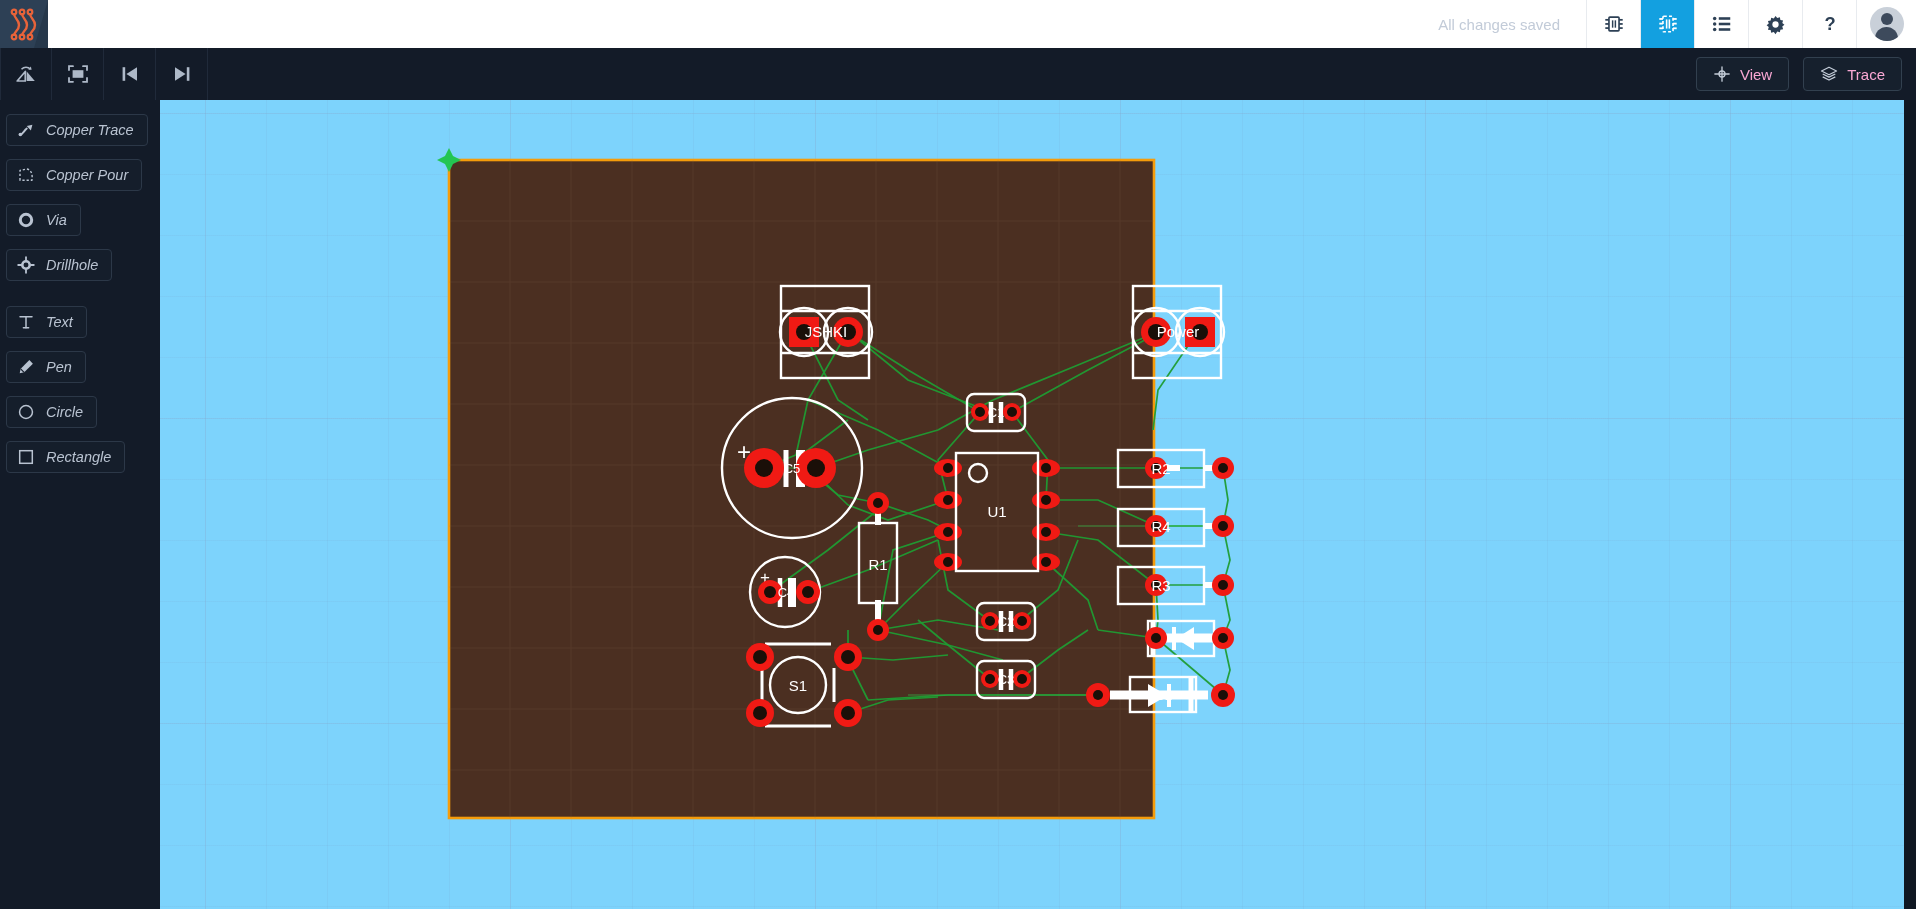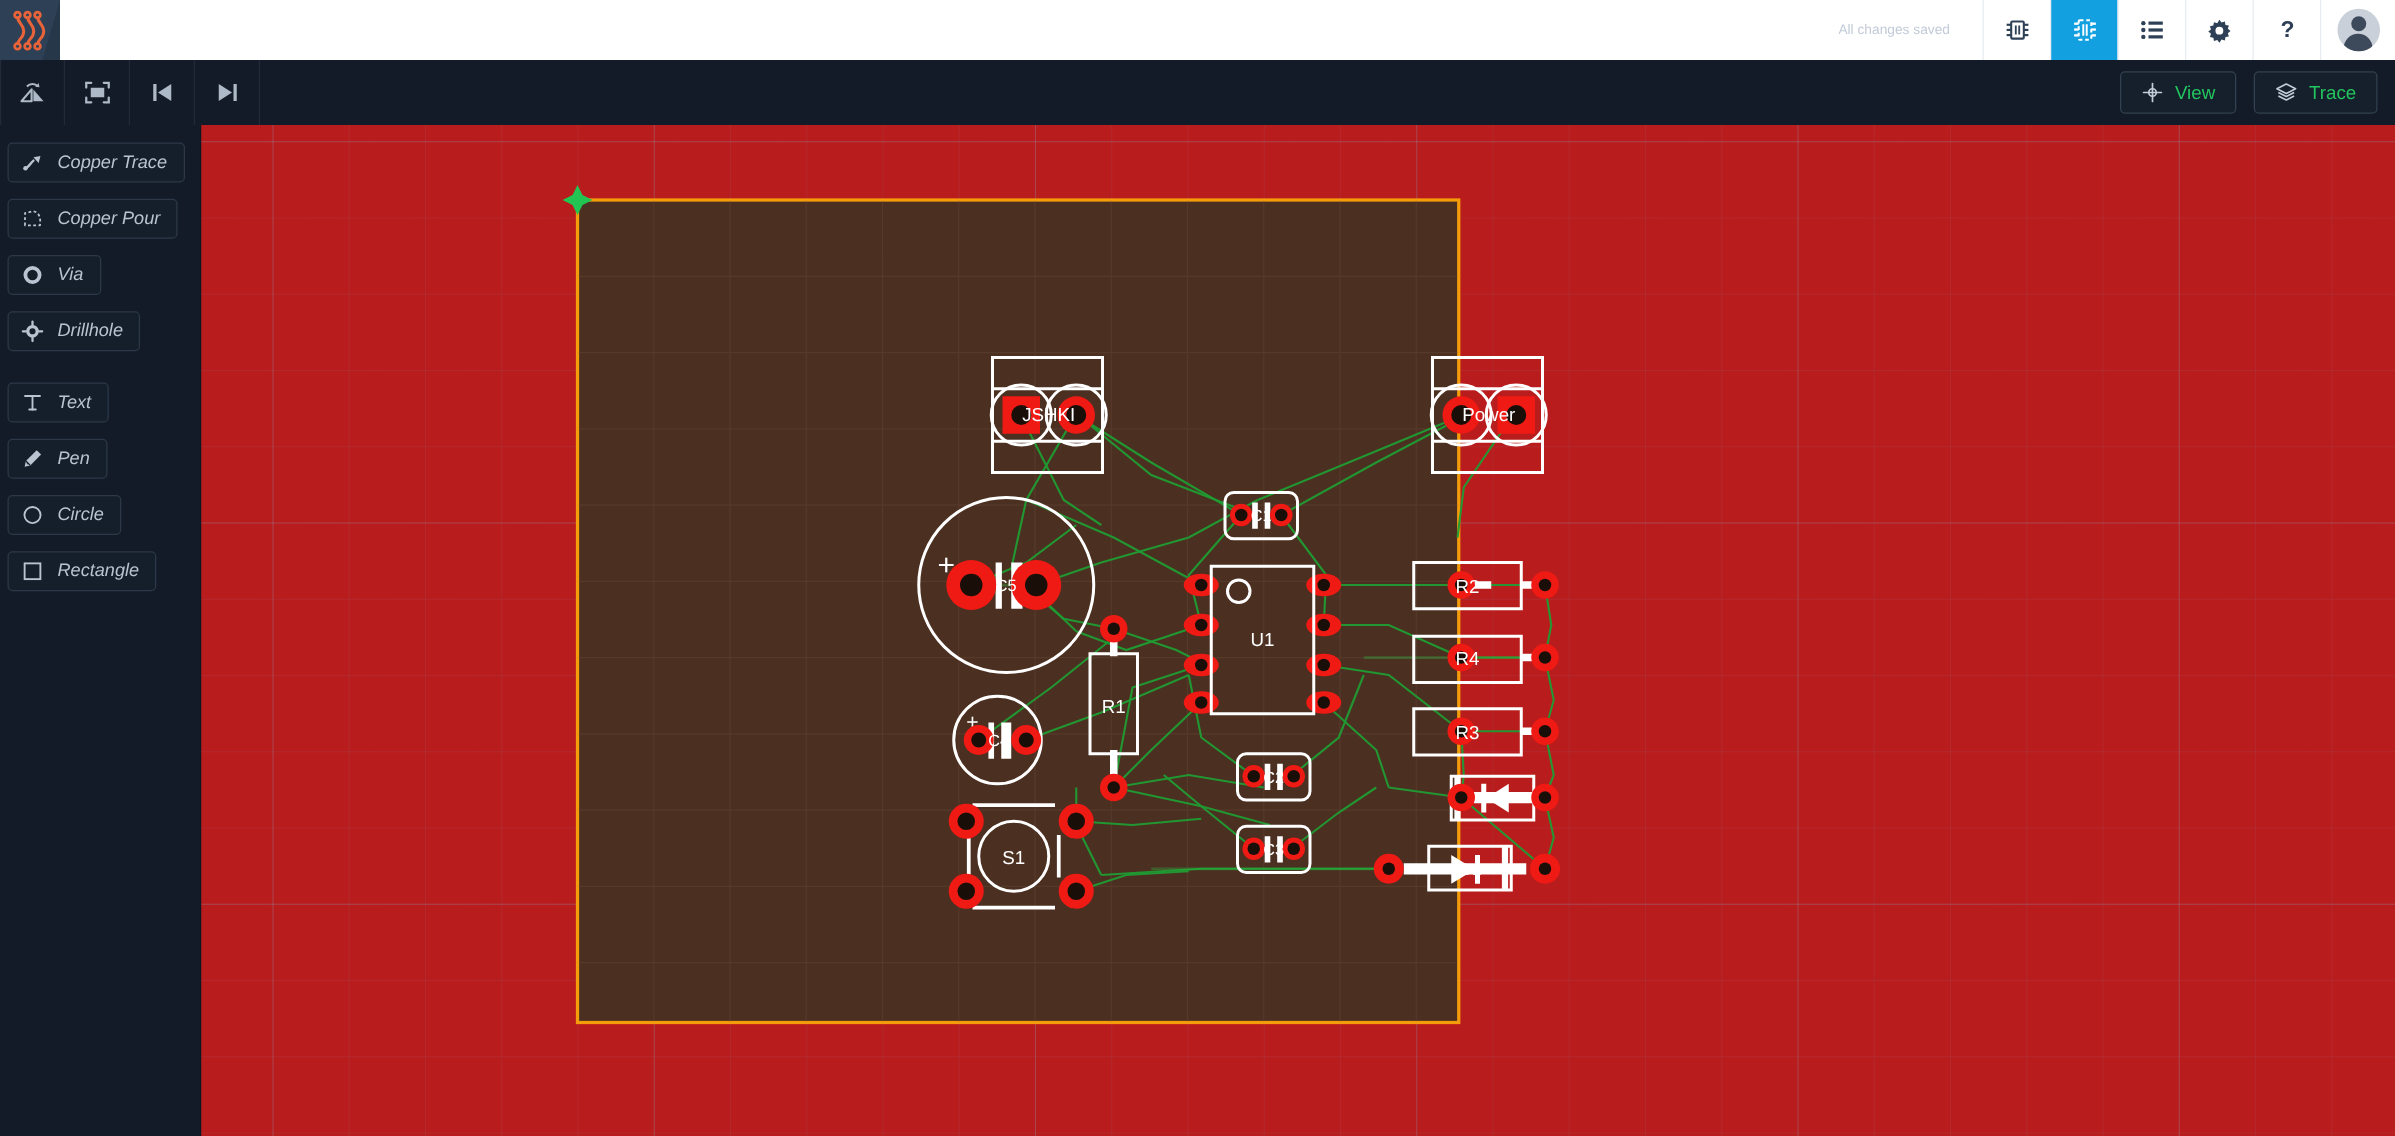--- a/index.html
+++ b/index.html
@@ -36,21 +36,21 @@
   #app-title {
     display: flex; align-items: center;
     padding-left: 16px;
     font-size: 19px; color: #2d4055;
     letter-spacing: .1px;
     flex: 0 0 auto;
   }
   #header-spacer { flex: 1 1 auto; }
   #save-status {
     display: flex; align-items: center;
-    font-size: 11px; color: #c2cbd8;
+    font-size: 15px; color: #c2cbd8;
     padding-right: 26px;
     white-space: nowrap;
   }
   .hdr-btn {
     width: 54px; height: 48px;
     display: flex; align-items: center; justify-content: center;
     border-left: 1px solid #e8ebef;
     flex: 0 0 54px;
   }
   .hdr-btn.active { background: #13a0e0; }
@@ -94,21 +94,21 @@
   .tb2-btn:first-child { border-left: 1px solid #202a3a; }
   #toolbar2-spacer { flex: 1 1 auto; }
   .pill-btn {
     height: 34px;
     display: flex; align-items: center;
     gap: 9px;
     padding: 0 16px;
     margin-right: 14px;
     border: 1px solid #32404f;
     border-radius: 4px;
-    color: #22c55e; font-size: 15px;
+    color: #f9a8d4; font-size: 15px;
     background: #16202d;
   }
 
   
   #left-panel {
     position: absolute; top: 100px; left: 0;
     width: 160px; height: 809px;
     background: #131b28;
     padding-top: 14px;
     z-index: 28;
@@ -129,23 +129,23 @@
   }
   .tool-gap { height: 12px; }
   .tool-ico {
     width: 18px; height: 18px;
     display: flex; align-items: center; justify-content: center;
     flex: 0 0 18px;
   }
 
   
   #canvas {
-    position: absolute; top: 100px; left: 161px;
+    position: absolute; top: 100px; left: 148px;
     width: 1756px; height: 809px;
-    background: #b91c1c;
+    background: #7dd3fc;
     overflow: hidden;
   }
   #grid-minor, #grid-major {
     position: absolute; inset: 0;
     pointer-events: none;
   }
   #grid-minor {
     background-image:
       linear-gradient(to right, rgba(120,150,190,.10) 1px, transparent 1px),
       linear-gradient(to bottom, rgba(120,150,190,.10) 1px, transparent 1px);

